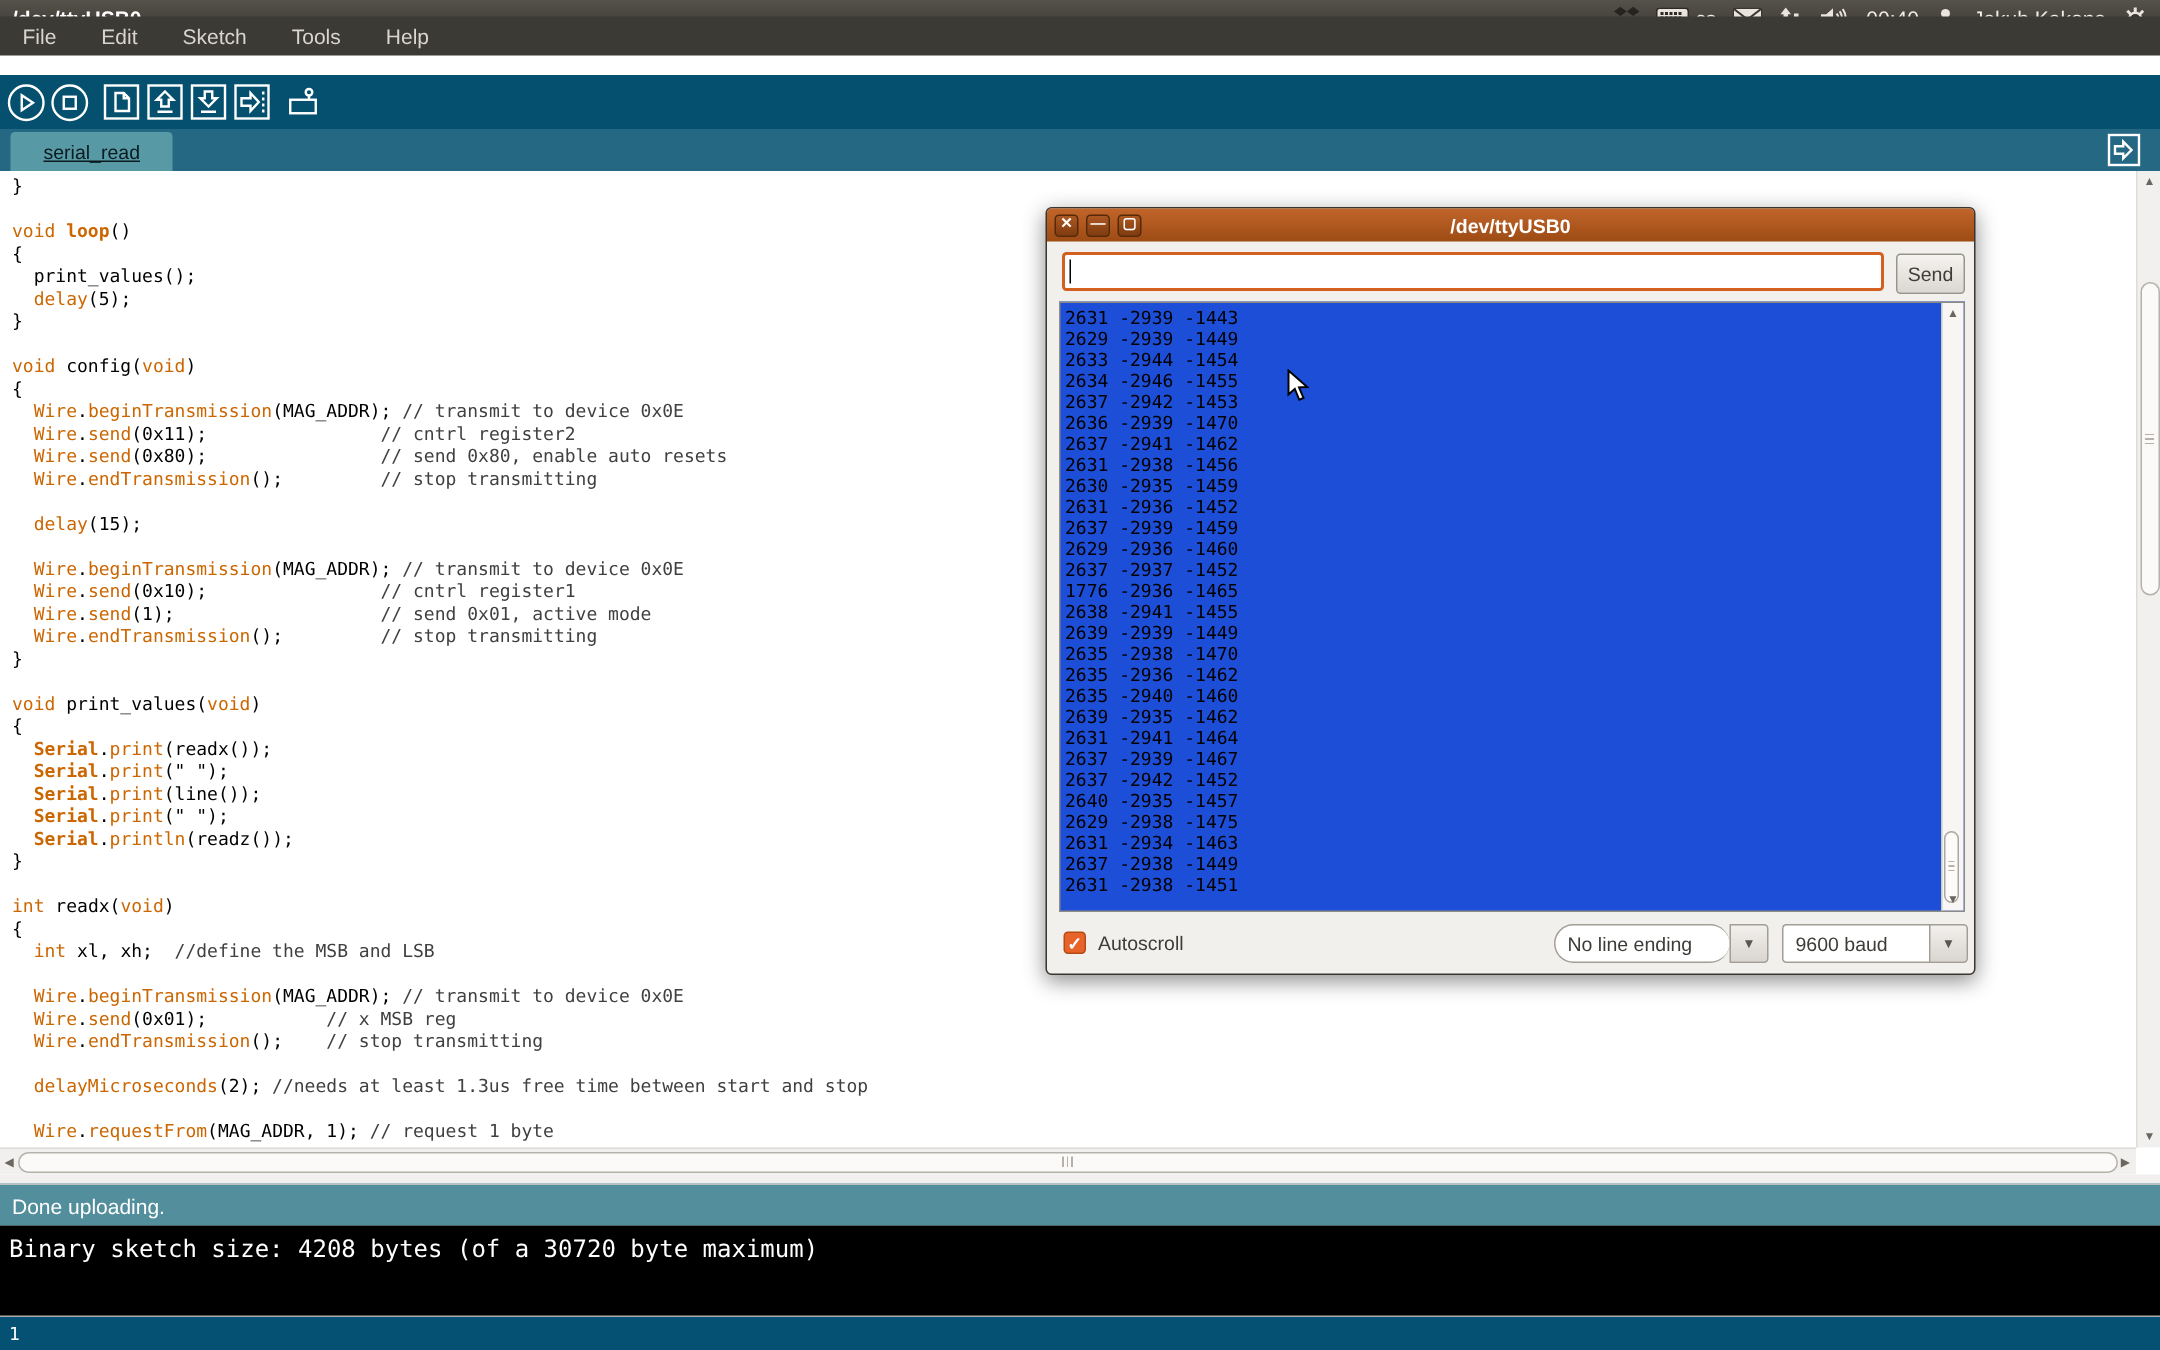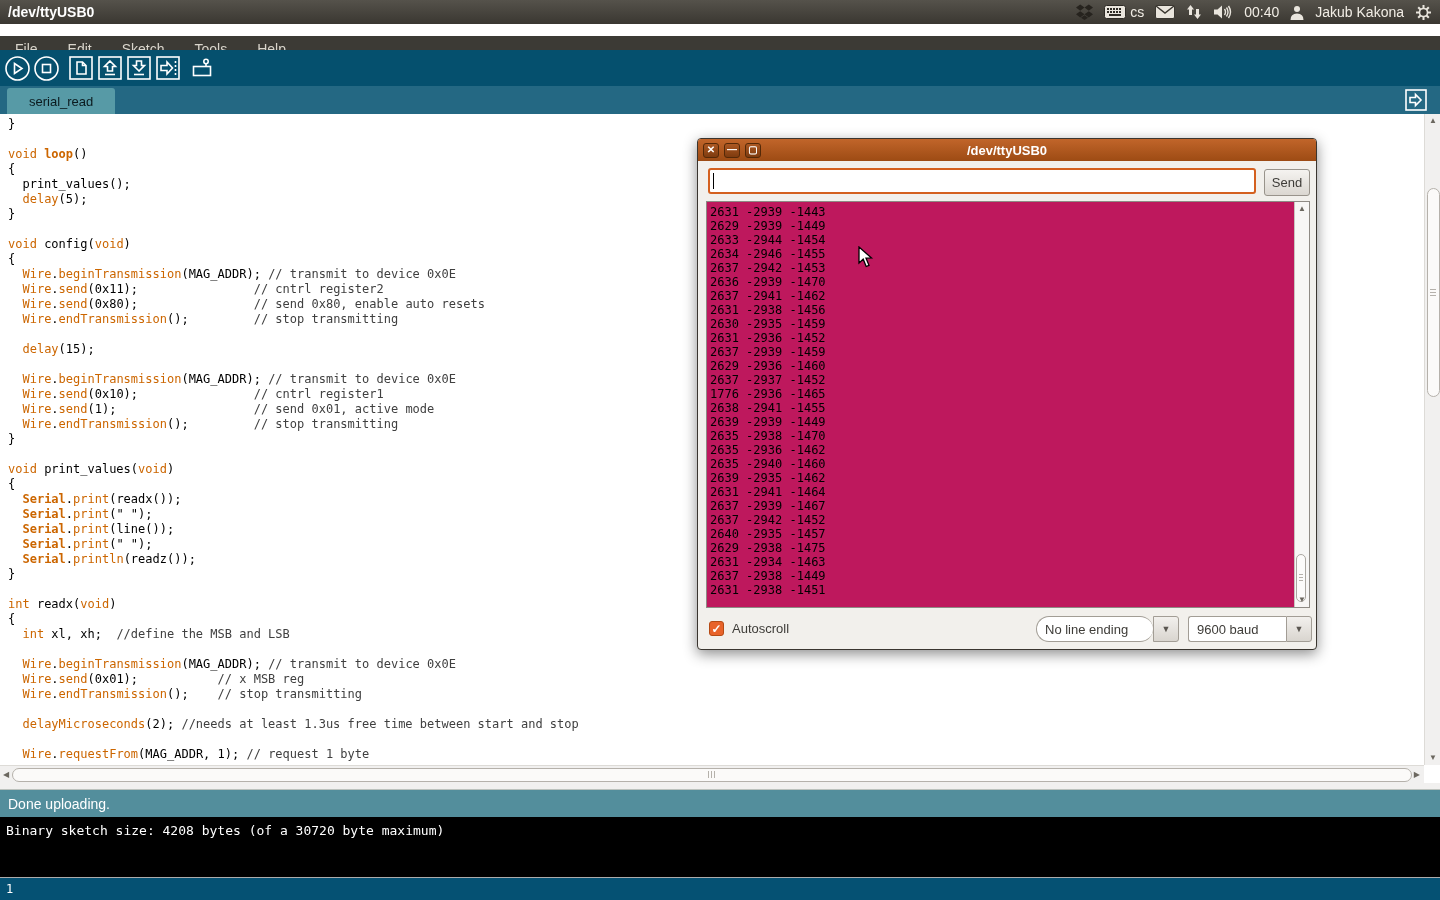--- a/index.html
+++ b/index.html
@@ -9,35 +9,35 @@
   
   .panel{position:absolute;left:0;top:0;width:1440px;height:24px;
     background:linear-gradient(#55524B,#3A3731);display:flex;align-items:center;
     color:#EFEBE3;}
   .panel-title{font-weight:bold;font-size:14px;padding-left:8px;color:#FFFFFF;}
   .tray{margin-left:auto;display:flex;align-items:center;gap:11px;padding-right:8px;font-size:14px;}
   .tray svg{display:block;}
   .tray-text{color:#F1EDE5;}
 
   
-  .menubar{position:absolute;left:0;top:36px;width:1440px;height:26px;background:#3C3A35;
+  .menubar{position:absolute;left:0;top:11px;width:1440px;height:26px;background:#3C3A35;
     display:flex;align-items:center;color:#D9D5CC;font-size:14px;}
   .menu-item{padding:0 15px;height:26px;line-height:26px;cursor:default;}
 
   
   .toolbar{position:absolute;left:0;top:50px;width:1440px;height:36px;background:#05506E;
     display:flex;align-items:center;padding-left:4px;box-sizing:border-box;gap:2px;}
   .tbtn{width:27px;height:27px;display:flex;align-items:center;justify-content:center;}
   .tbtn.gap{margin-left:5px;}
 
   
   .tabbar{position:absolute;left:0;top:86px;width:1440px;height:28px;background:#246883;}
   .tab-active{position:absolute;left:7px;top:2px;height:26px;padding:0 22px;
     background:#579AA6;border-radius:3px 3px 0 0;color:#0B1A1E;font-size:13px;
-    display:flex;align-items:center;}
+    display:flex;align-items:center;text-decoration:underline;}
   .tab-menu-btn{position:absolute;right:12px;top:2px;width:24px;height:24px;
     display:flex;align-items:center;justify-content:center;}
 
   
   .editor{position:absolute;left:0;top:114px;width:1424px;height:651px;background:#FFFFFF;
     overflow:hidden;}
   .code{position:absolute;left:8px;top:3px;font-family:"DejaVu Sans Mono",monospace;
     font-size:12px;line-height:15px;color:#000;}
   .code-line{white-space:pre;height:15px;}
   .code .o{color:#CC6600;margin-top:28px;}
@@ -59,21 +59,21 @@
   .hthumb .grip{position:absolute;top:2px;left:50%;margin-left:-4px;height:7px;width:8px;
     background:repeating-linear-gradient(to right,#B5B1AB 0 1px,rgba(0,0,0,0) 1px 3px);}
   .gapstrip{position:absolute;left:0;top:783px;width:1440px;height:6px;background:#F1F0EF;}
 
   
   .statusbar{position:absolute;left:0;top:789px;width:1440px;height:28px;background:#538E9C;
     border-top:1px solid #BCC2BD;box-sizing:border-box;color:#FFFFFF;font-size:14px;
     display:flex;align-items:center;padding-left:8px;}
   .console{position:absolute;left:0;top:817px;width:1440px;height:61px;background:#000000;
     border-bottom:1px solid #ACACAC;box-sizing:border-box;color:#FFFFFF;
-    font-family:"DejaVu Sans Mono",monospace;font-size:13px;padding:6px 0 0 6px;}
+    font-family:"DejaVu Sans Mono",monospace;font-size:16px;padding:6px 0 0 6px;}
   .footerbar{position:absolute;left:0;top:878px;width:1440px;height:22px;background:#055173;
     color:#FFFFFF;font-family:"DejaVu Sans Mono",monospace;font-size:12px;
     display:flex;align-items:center;padding-left:6px;box-sizing:border-box;}
 
   
   .sm-window{position:absolute;left:697px;top:138px;width:620px;height:512px;
     background:#F2F0EC;border:1px solid #3A352F;border-radius:4px;
     box-shadow:0 4px 14px rgba(0,0,0,0.45);box-sizing:border-box;z-index:10;}
   .sm-titlebar{position:absolute;left:0;top:0;right:0;height:22px;
     background:linear-gradient(#C1652A,#9D4B14);border-radius:3px 3px 0 0;
@@ -85,21 +85,21 @@
     border:1px solid #542908;border-radius:3px;color:#FFFFFF;font-size:10px;font-weight:bold;
     display:flex;align-items:center;justify-content:center;box-sizing:border-box;line-height:1;}
   .sm-input{position:absolute;left:10px;top:29px;width:548px;height:26px;box-sizing:border-box;
     background:#FFFFFF;border:2px solid #D4601F;border-radius:3px;font-size:13px;
     font-family:"Liberation Sans",sans-serif;padding:0 4px;outline:none;}
   .sm-caret{position:absolute;left:15px;top:34px;width:1px;height:16px;background:#000;}
   .sm-send{position:absolute;left:566px;top:30px;width:44px;height:25px;
     background:linear-gradient(#F5F3F0,#DBD7D1);border:1px solid #98938B;border-radius:3px;
     font-size:13px;color:#3E3C38;display:flex;align-items:center;justify-content:center;}
   .sm-output{position:absolute;left:8px;top:62px;width:604px;height:407px;box-sizing:border-box;
-    background:#be185d;border:1px solid #8E8A84;}
+    background:#1d4ed8;border:1px solid #8E8A84;}
   .sm-lines{position:absolute;left:3px;top:3px;right:16px;font-family:"DejaVu Sans Mono",monospace;
     font-size:12px;line-height:14px;color:#000;}
   .serial-line{white-space:pre;height:14px;}
   .sm-scroll{position:absolute;right:0;top:0;width:14px;height:405px;background:#F7F6F5;
     border-left:1px solid #C8C5BF;}
   .sm-vthumb{position:absolute;left:1px;top:352px;width:10px;height:48px;background:#FCFBFA;
     border:1px solid #ABA7A1;border-radius:6px;box-sizing:border-box;}
   .sm-vthumb .grip{position:absolute;left:2px;top:50%;margin-top:-4px;width:4px;height:8px;
     background:repeating-linear-gradient(to bottom,#B5B1AB 0 1px,rgba(0,0,0,0) 1px 3px);}
   .sm-check{position:absolute;left:11px;top:482px;width:15px;height:15px;background:#E8632A;

